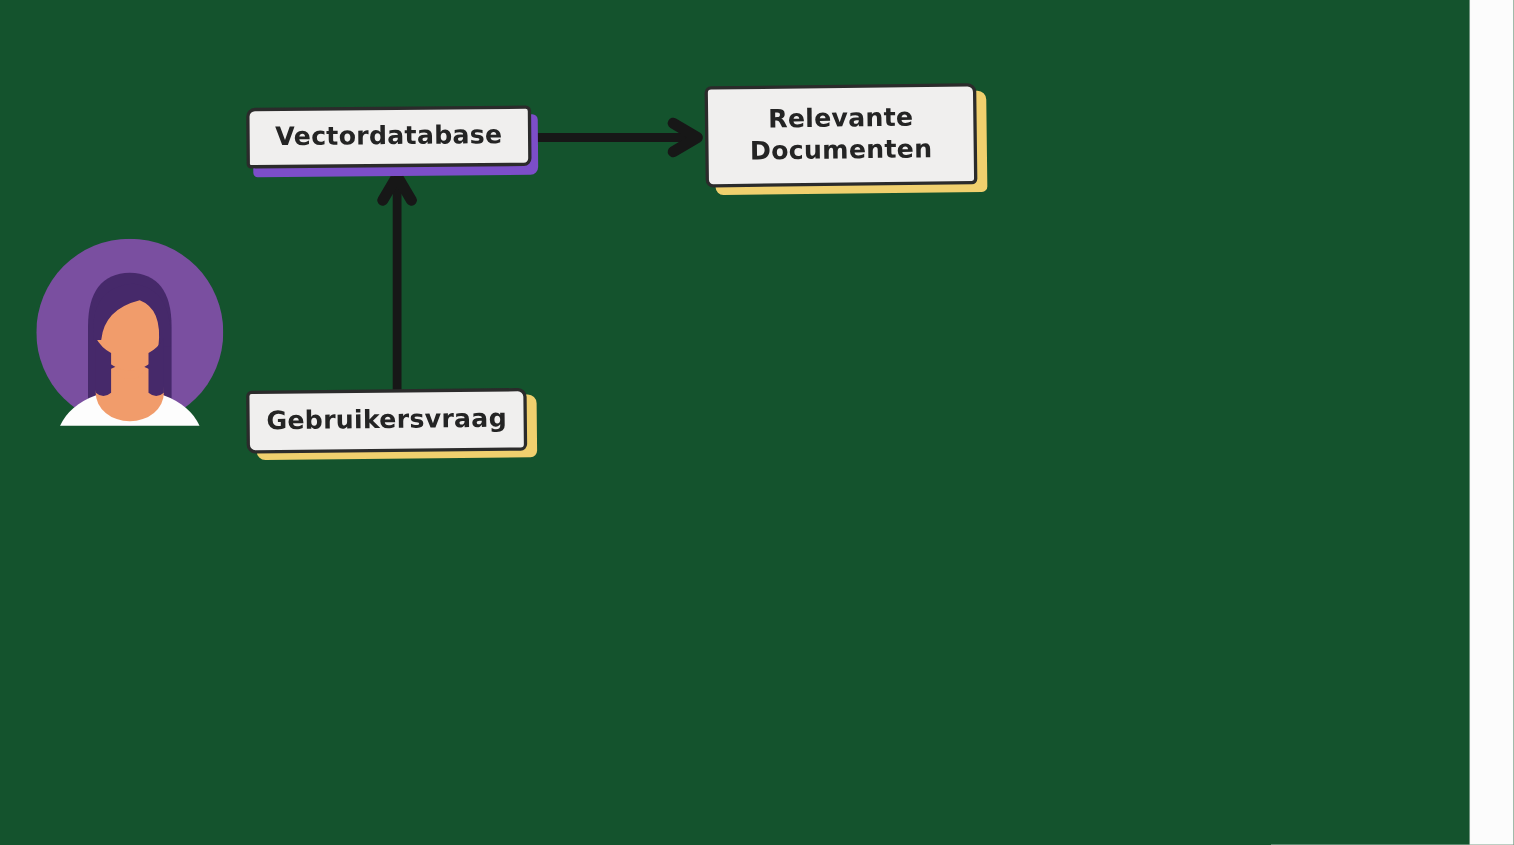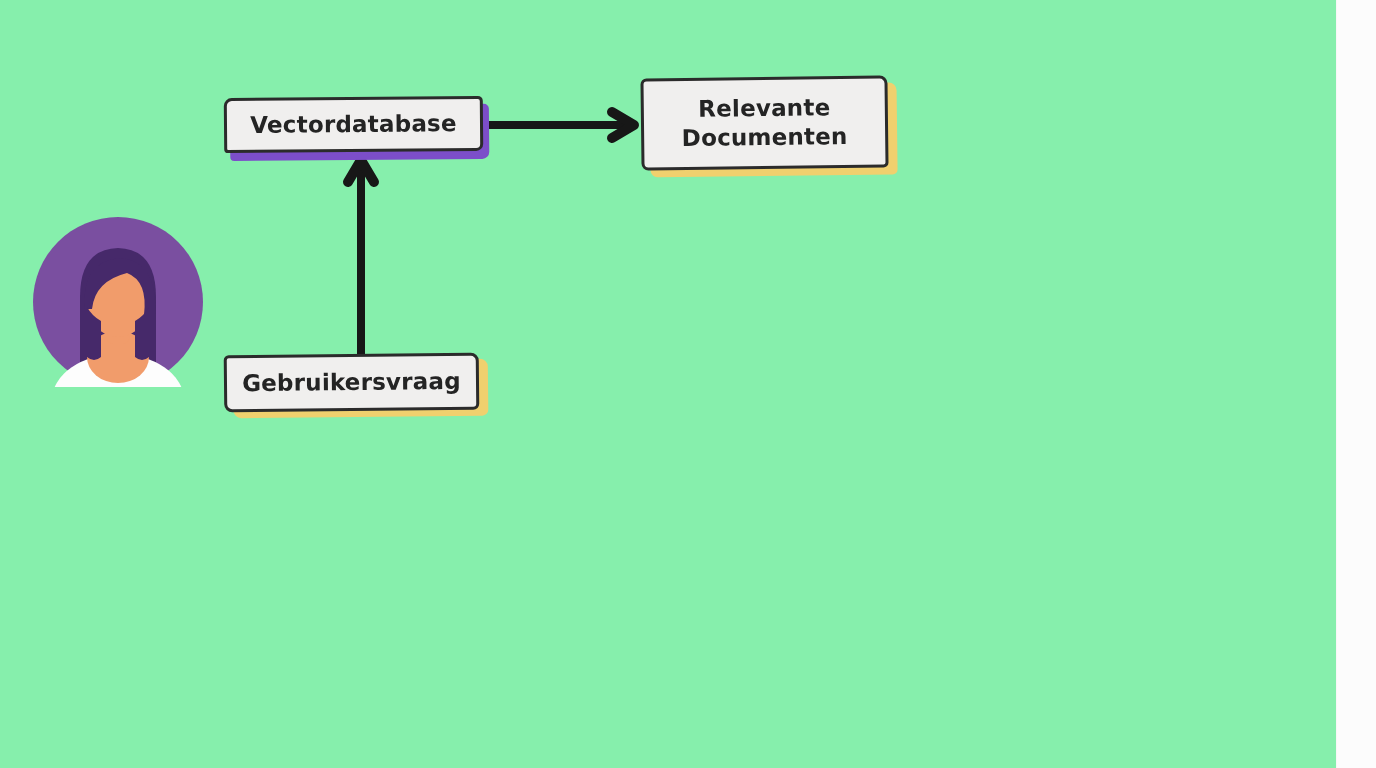--- a/index.html
+++ b/index.html
@@ -6,21 +6,21 @@
   html, body { width: 1376px; height: 768px; overflow: hidden; }
   body {
     background: #fdfdfd;
     font-family: "DejaVu Sans", "Liberation Sans", sans-serif;
     position: relative;
   }
   .canvas {
     position: absolute;
     left: 0; top: 0;
     width: 1376px; height: 768px;
-    background: #86efac;
+    background: #14532d;
   }
   .edge-strip-right {
     position: absolute;
     right: 0; top: 0;
     width: 40px; height: 768px;
     background: #fcfcfc;
     border-left: 1px solid rgba(0,0,0,0.02);
   }
   .node {
     position: absolute;

